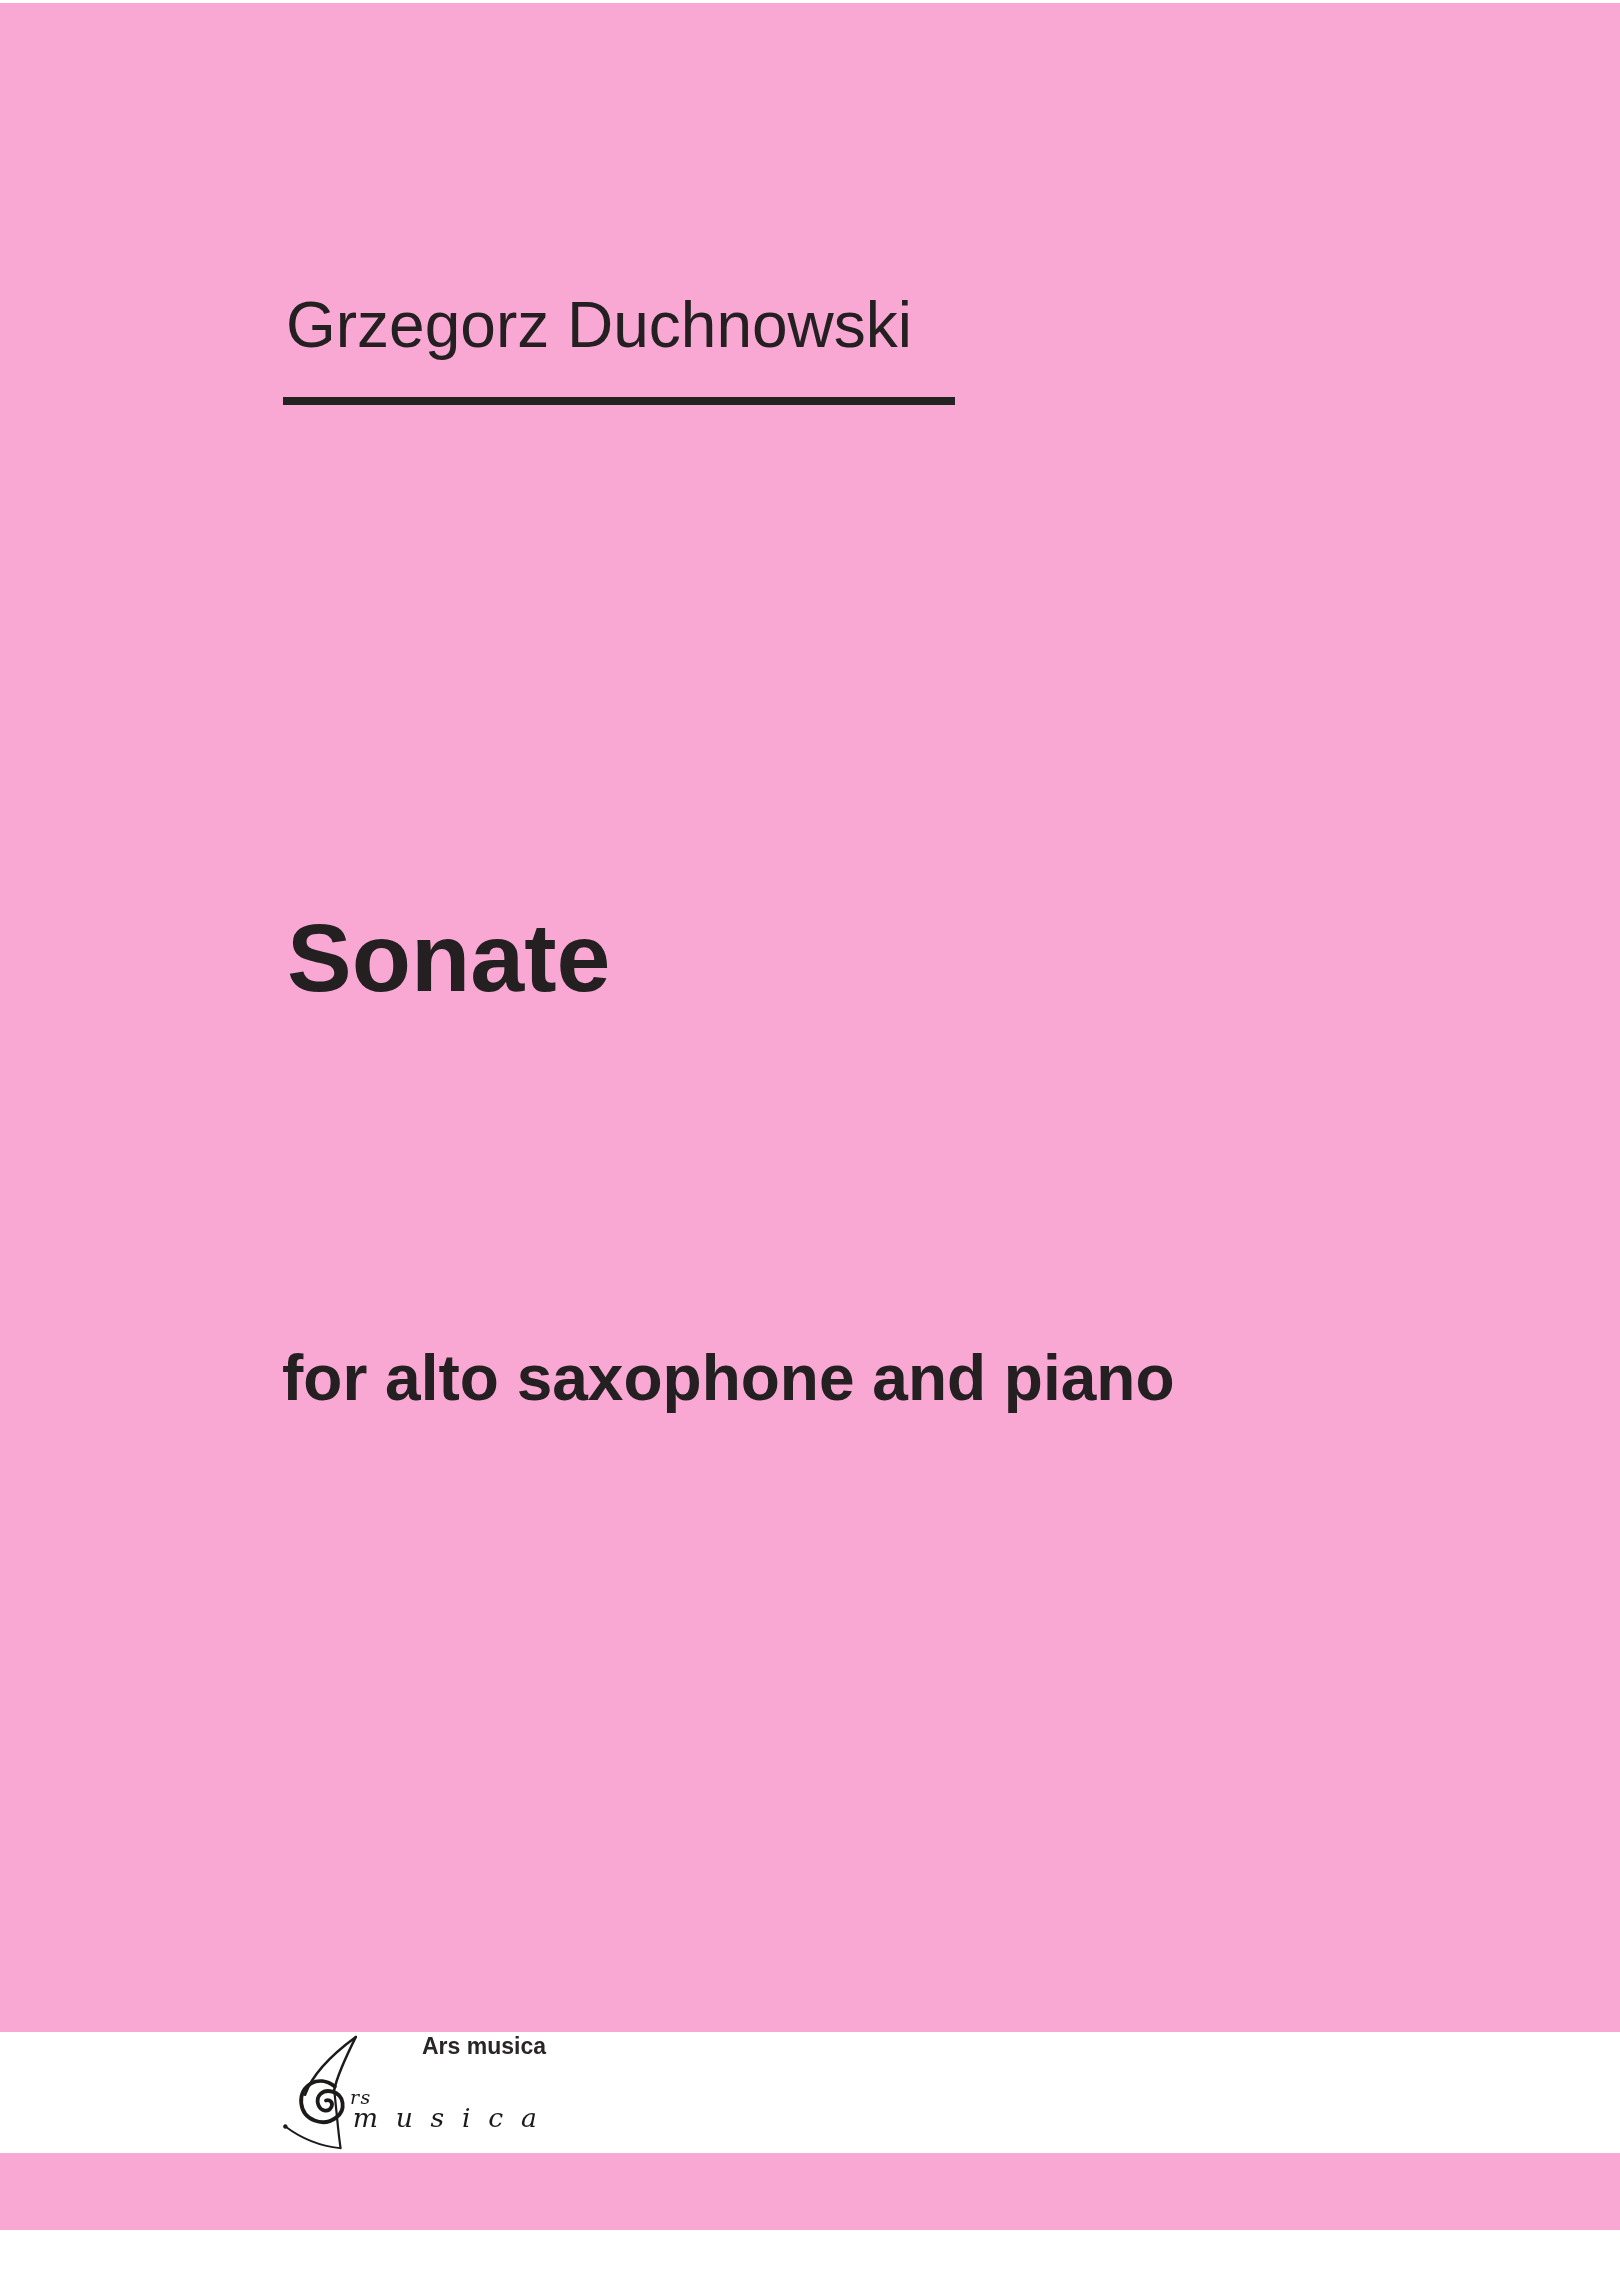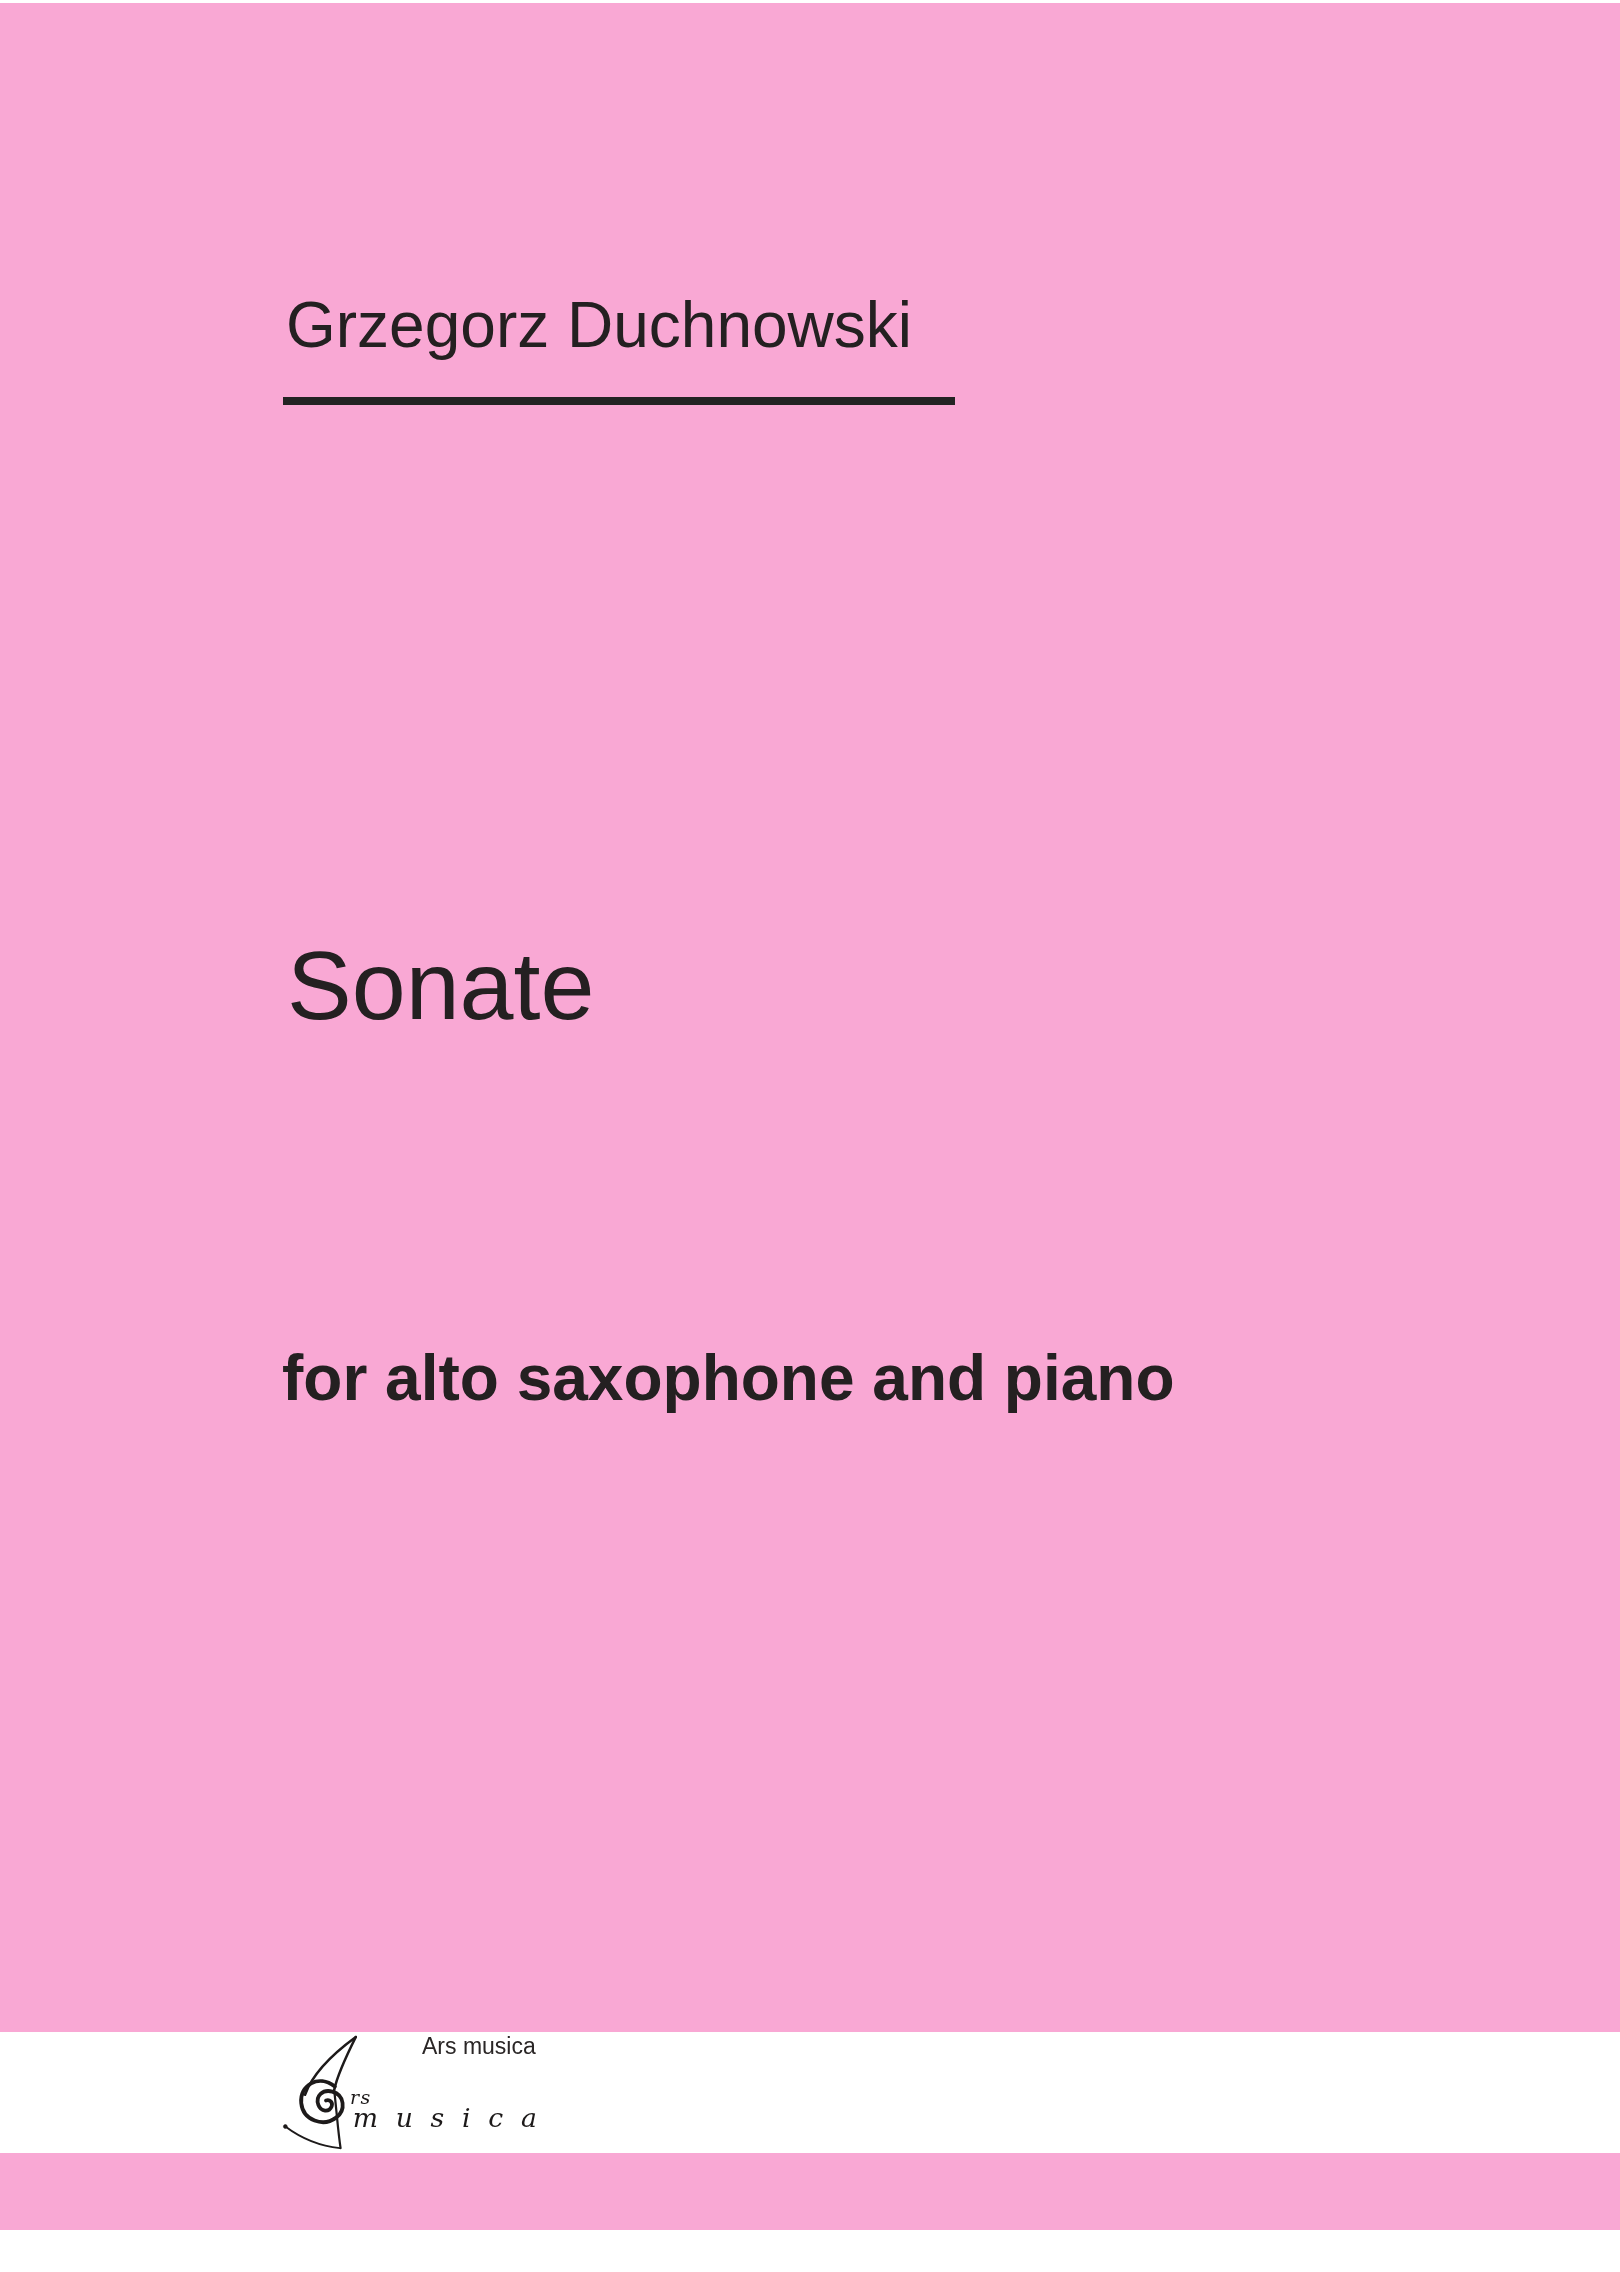--- a/index.html
+++ b/index.html
@@ -39,23 +39,22 @@
     width: 672px;
     height: 7.6px;
     background: #232323;
   }
   .title {
     position: absolute;
     left: 287px;
     top: 909px;
     font-size: 97px;
     line-height: 1;
-    font-weight: 400;
+    font-weight: 700;
     white-space: nowrap;
-    margin-top: 28px;
   }
   .subtitle {
     position: absolute;
     left: 282px;
     top: 1346px;
     font-size: 64px;
     line-height: 1;
     font-weight: 700;
     white-space: nowrap;
   }
@@ -66,21 +65,21 @@
     width: 100%;
     height: 121px;
     background: #ffffff;
   }
   .publisher-label {
     position: absolute;
     left: 422px;
     top: 2035px;
     font-size: 23px;
     line-height: 1;
-    font-weight: 400;
+    font-weight: 700;
     color: #2a2626;
     white-space: nowrap;
   }
   .logo-svg {
     position: absolute;
     left: 279px;
     top: 2033px;
     width: 292px;
     height: 121px;
     overflow: visible;

